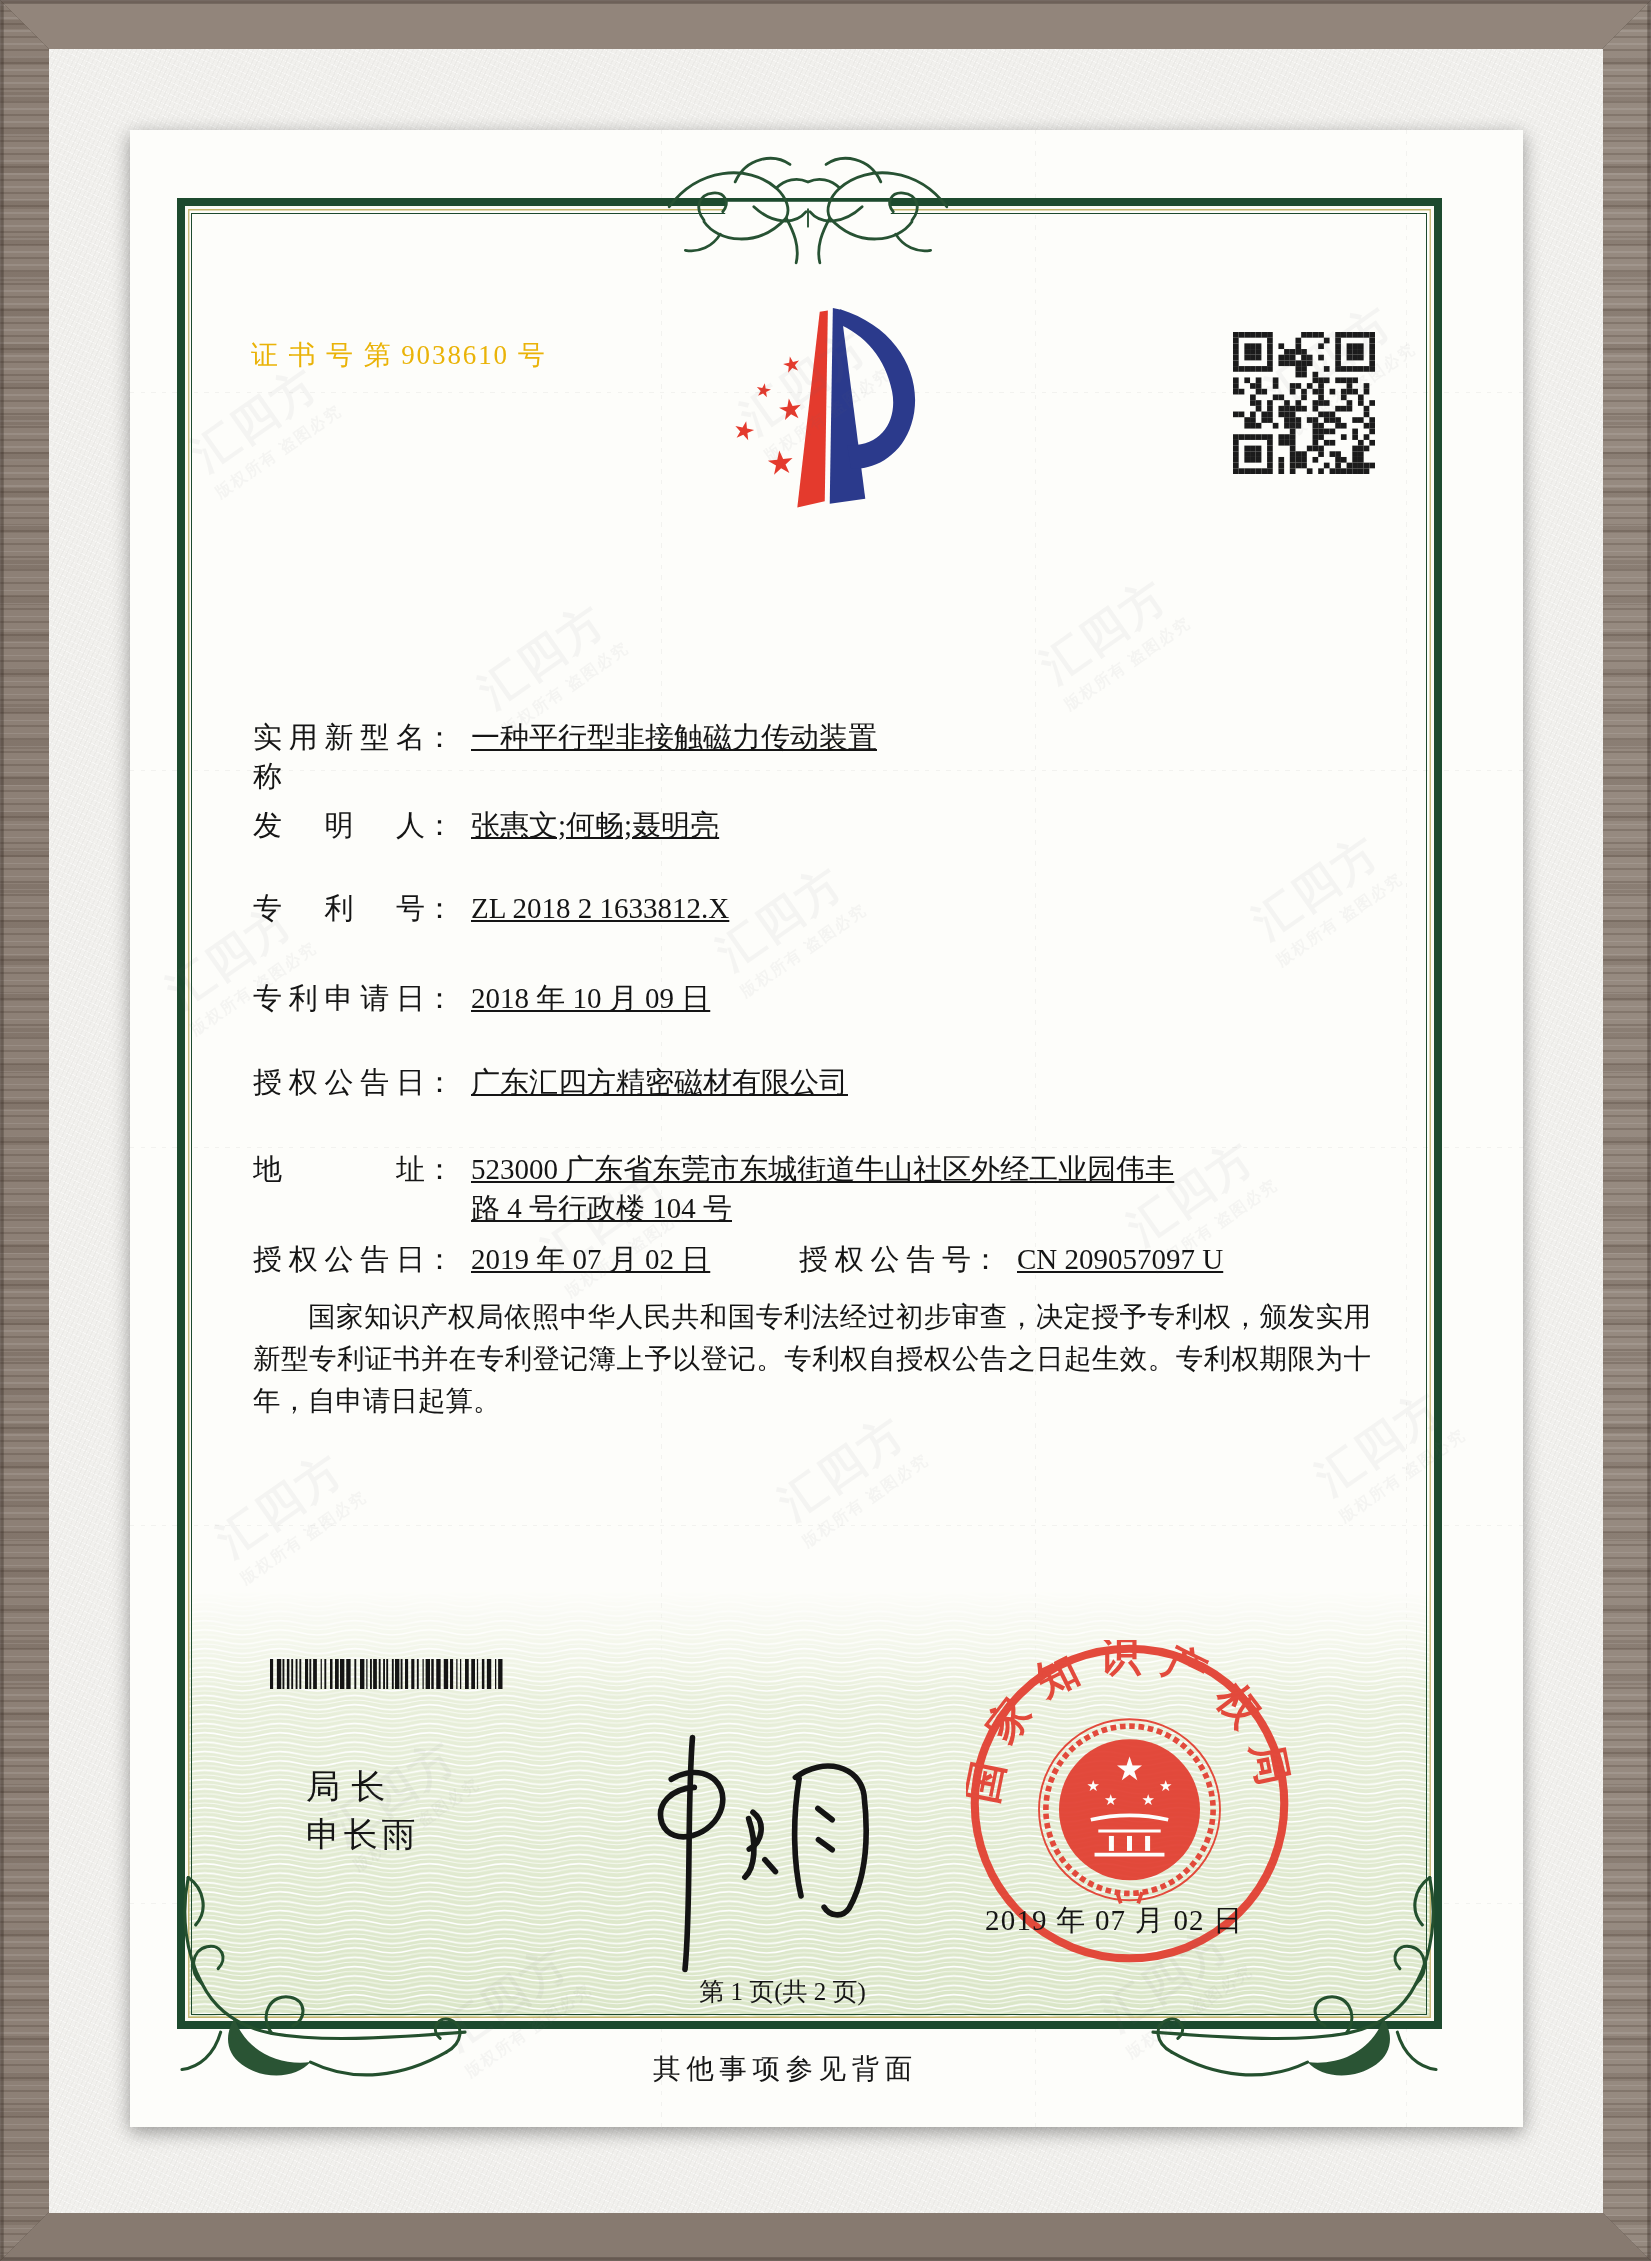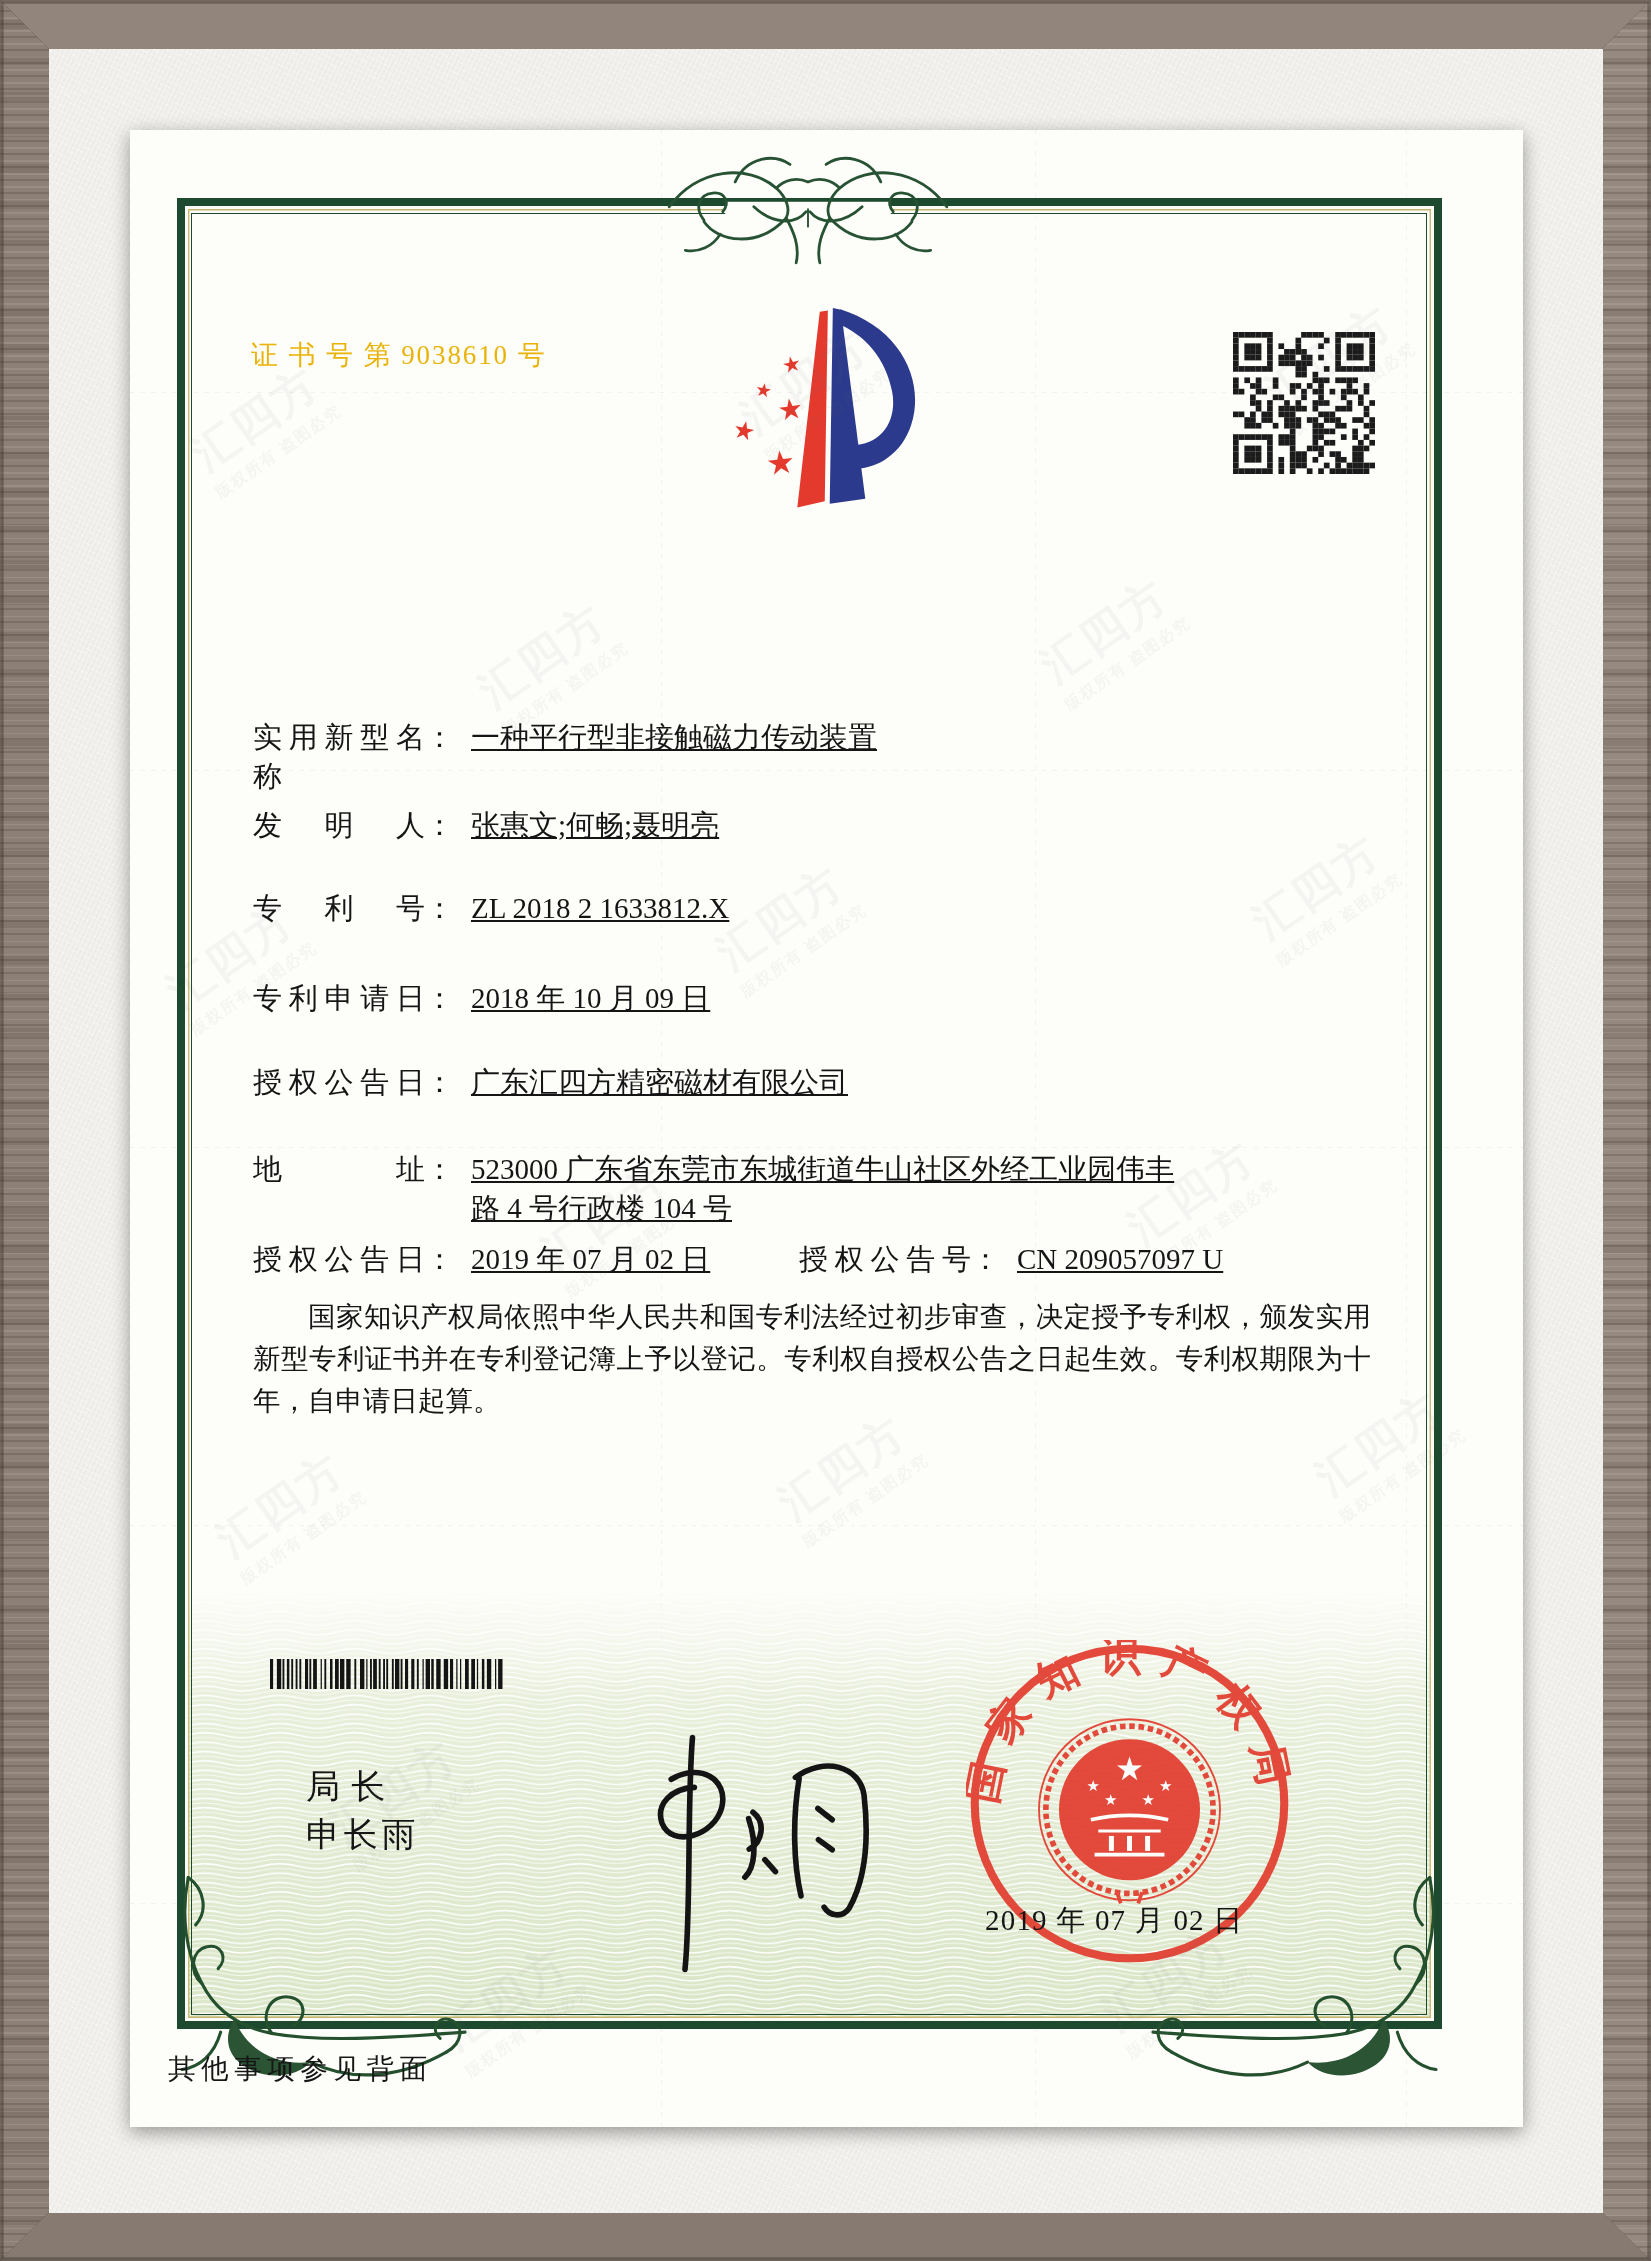--- a/index.html
+++ b/index.html
@@ -63,21 +63,21 @@
   .colon{flex:none;}
   .val{margin-left:17px;text-decoration:underline;}
   .val.addr{width:724px;}
   #row7 .pair2{position:absolute;left:546px;top:0;display:flex;}
   #paras{left:253px;top:1296px;width:1118px;font-size:27.5px;line-height:42px;text-align:justify;}
   #paras p{margin:0;text-indent:55px;}
   #director-label{left:306px;top:1764px;font-size:34px;letter-spacing:11.2px;}
   #director-name{left:306px;top:1812px;font-size:34px;letter-spacing:3.7px;}
   #seal-date{left:985px;top:1901px;font-size:29px;letter-spacing:1.2px;z-index:7;}
   #page-note{left:150px;top:1975px;width:1265px;text-align:center;font-size:25px;}
-  #back-note{left:130px;top:2051px;width:1311px;text-align:left;font-size:27.5px;letter-spacing:5.6px;margin-left:38px;}
+  #back-note{left:130px;top:2051px;width:1311px;text-align:center;font-size:27.5px;letter-spacing:5.6px;}
   
   .wm{position:absolute;z-index:6;color:#6a6a72;opacity:.055;transform:rotate(-35deg);
       font-family:"Liberation Sans","DejaVu Sans",sans-serif;font-weight:700;text-align:center;pointer-events:none;}
   .wm .t1{font-size:45px;letter-spacing:2.5px;}
   .wm .t2{font-size:16px;letter-spacing:1.9px;}
   svg text.cn{font-family:"Liberation Serif","DejaVu Serif",serif;}
 </style>
 </head>
 <body>
 
@@ -629,20 +629,21 @@
         <path d="M-56,72 L56,72" stroke-width="6"></path>
       </g>
       <path d="M-20,132 L-14,150 M20,132 L14,150" stroke="#e23c2e" stroke-width="6"></path>
     </g>
     <text class="cn" font-size="66" font-weight="700" fill="#e23c2e" letter-spacing="30" text-anchor="middle">
       <textPath href="#sealArc" startOffset="50%">国家知识产权局</textPath>
     </text>
   </svg>
   <div class="abs" id="seal-date">2019 年 07 月 02 日</div>
 
+  <div class="abs" id="page-note">第 1 页(共 2 页)</div>
   <div class="abs" id="back-note">其他事项参见背面</div>
 
   <div id="wms">
       <div class="wm" style="left: 187px; top: 387px;">
         <div class="t1">汇四方</div>
         <div class="t2">版权所有 盗图必究</div>
       </div>
       <div class="wm" style="left: 736px; top: 350px;">
         <div class="t1">汇四方</div>
         <div class="t2">版权所有 盗图必究</div>

